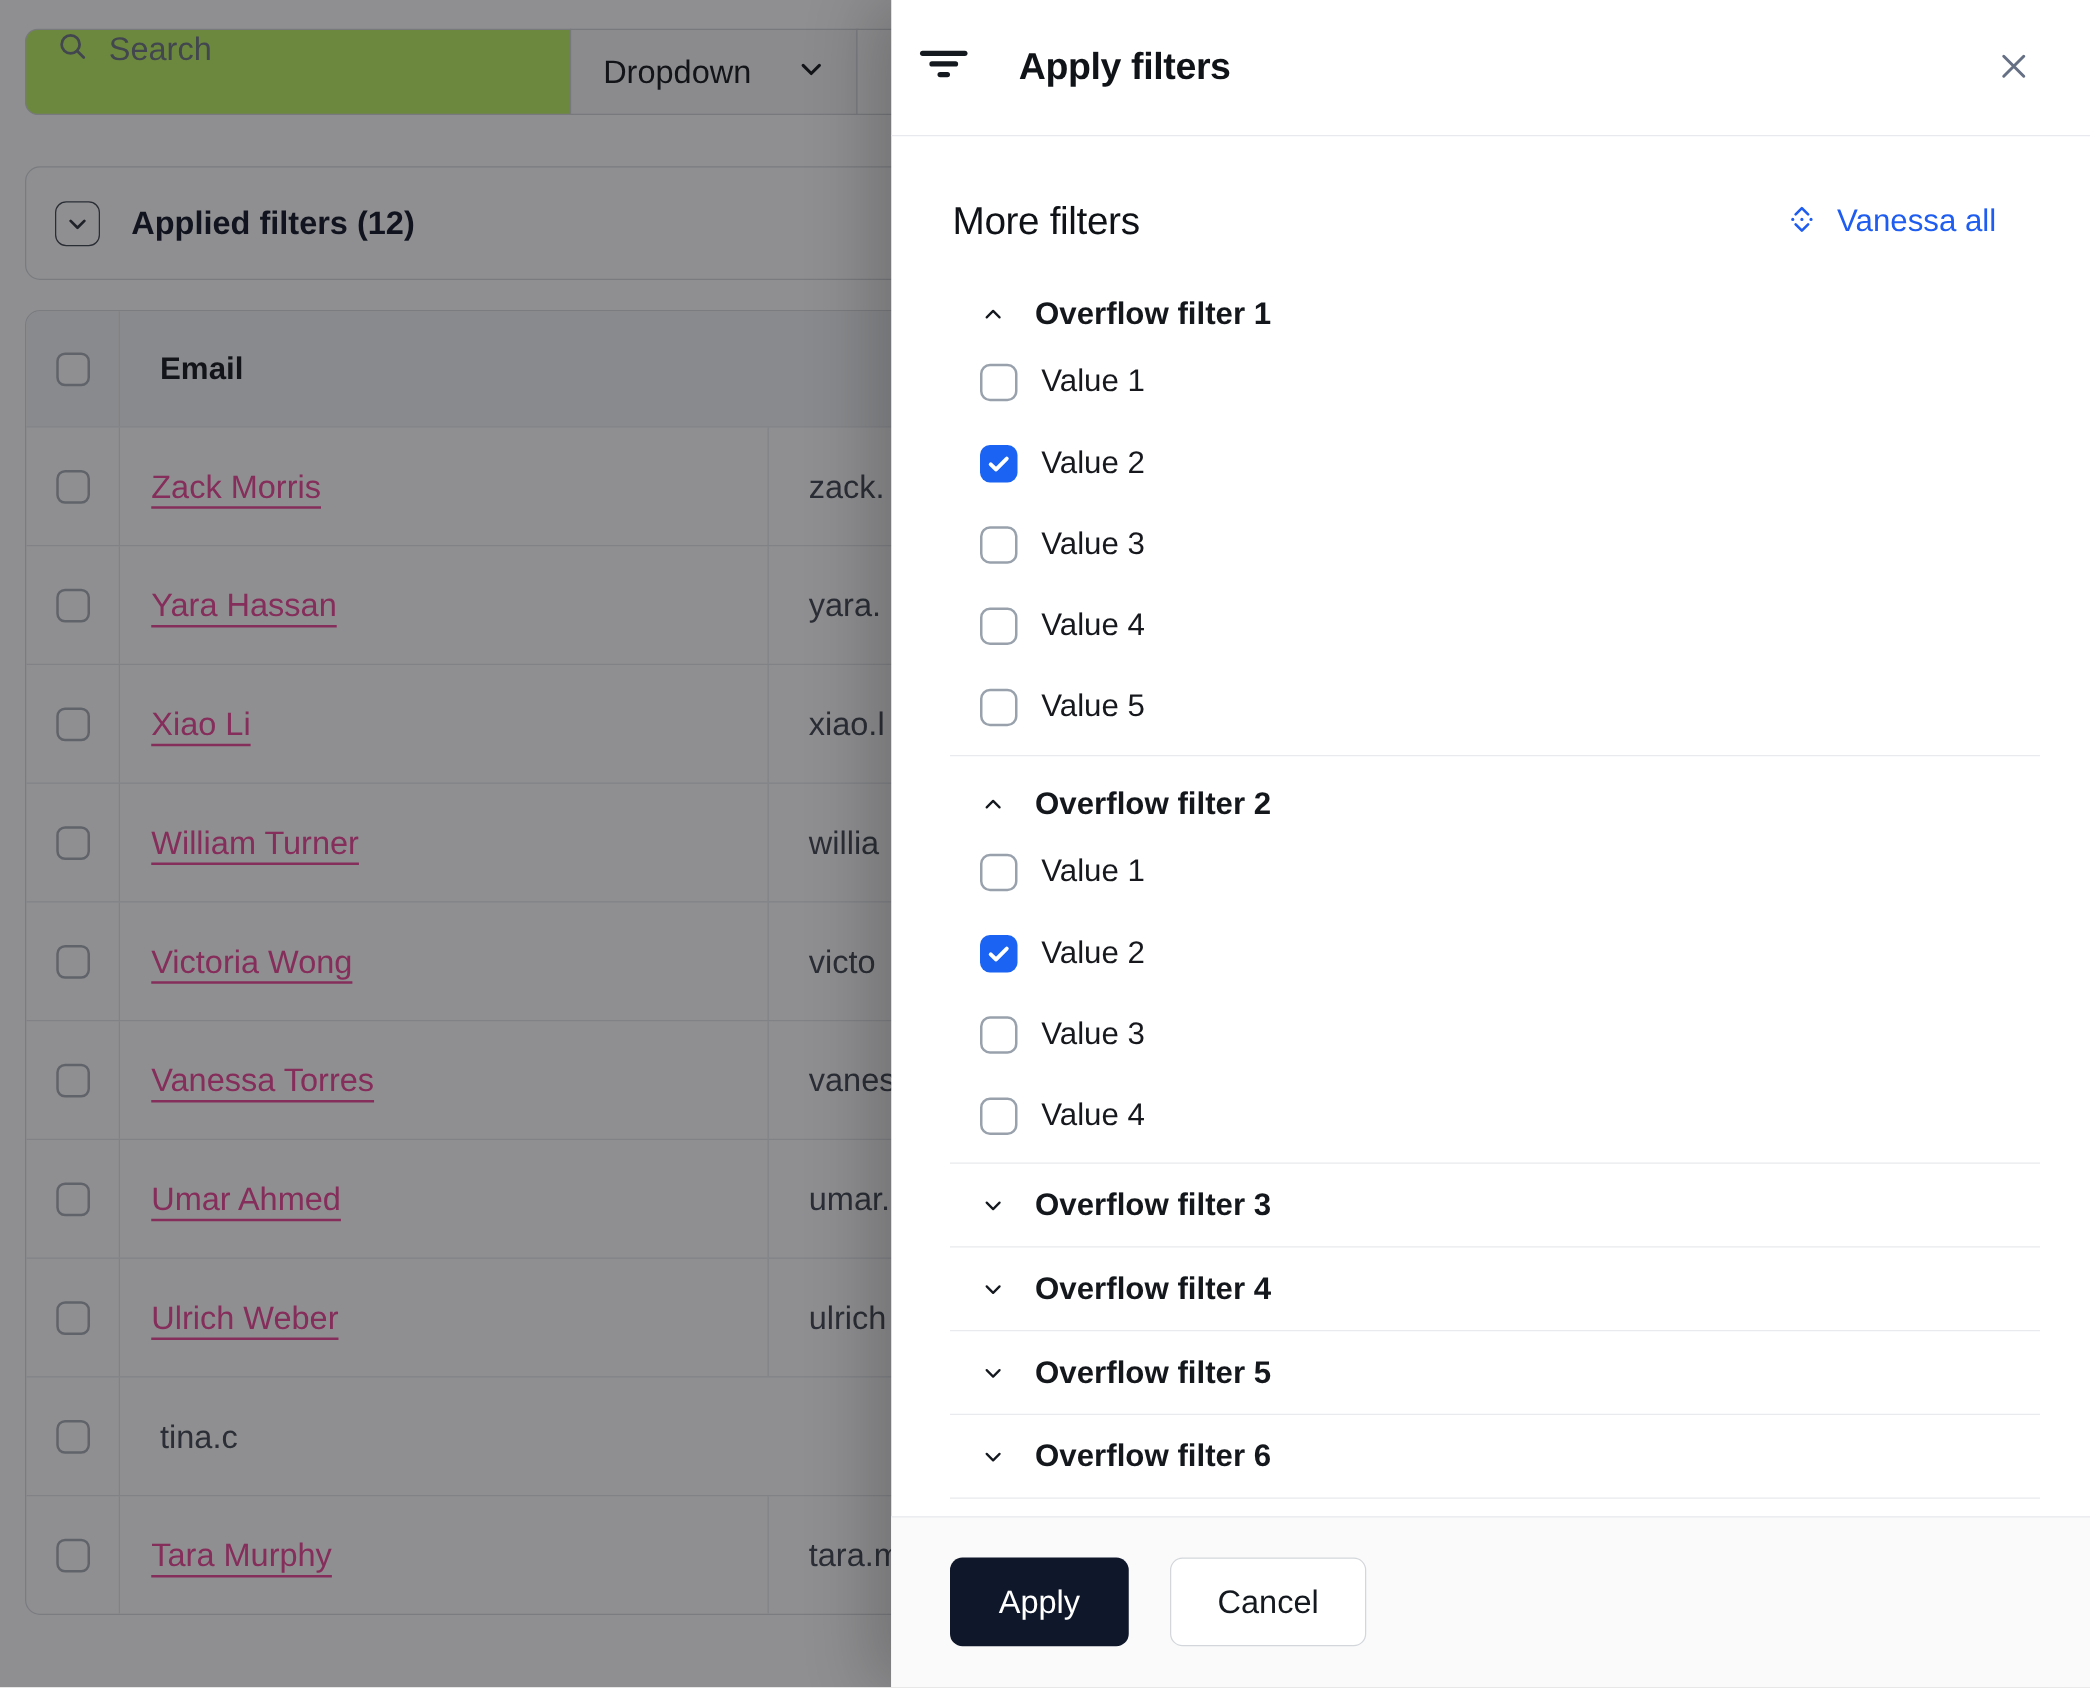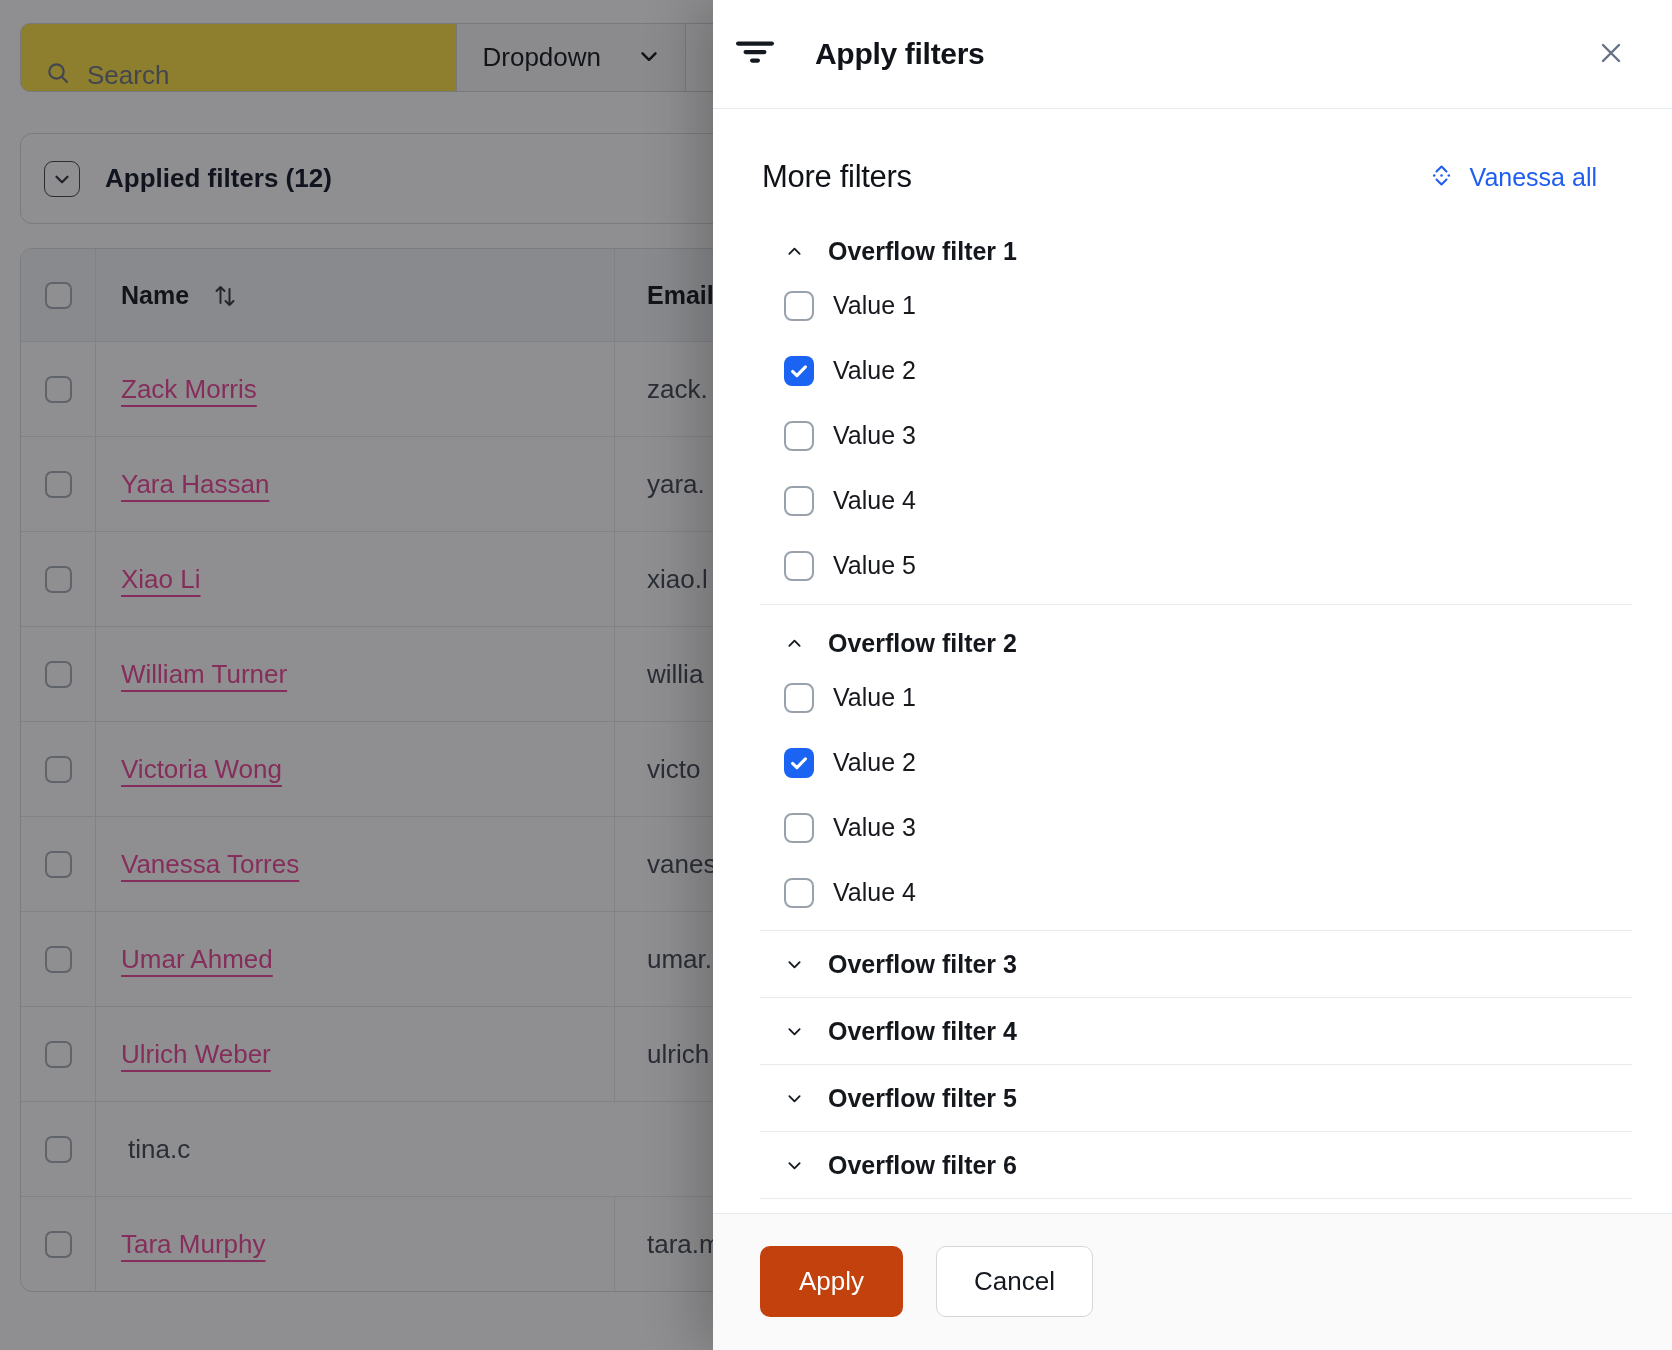--- a/index.html
+++ b/index.html
@@ -7,21 +7,21 @@
   #app {
     position:relative; width:1672px; height:1350px; overflow:hidden;
     font-family:"Liberation Sans", sans-serif; background:#ffffff;
   }
   
   .page { position:absolute; inset:0; background:#ffffff; }
 
   .topbar { position:absolute; left:20px; top:23px; display:flex; height:69px; }
   .search-box {
     width:437px; height:69px; border:1.5px solid #d2d5da; border-radius:10px 0 0 10px;
-    display:flex; align-items:flex-end; padding-left:24px; gap:15px; background:#fde047;
+    display:flex; align-items:flex-start; padding-left:24px; gap:15px; background:#bef264;
   }
   .search-placeholder { font-size:26px; color:#6f7680; }
   .dropdown-btn {
     width:231px; height:69px; border:1.5px solid #d2d5da; margin-left:-1.5px;
     background:#f7f8f9; display:flex; align-items:center; justify-content:space-between;
     padding:0 24px 0 26px; cursor:pointer;
   }
   .dropdown-label { font-size:26px; color:#14171c; }
   .extra-btn { width:72px; height:69px; border:1.5px solid #d2d5da; margin-left:-1.5px; background:#fff; border-radius:0 10px 10px 0; }
 
@@ -84,21 +84,21 @@
   .sec-divider { border:none; border-top:1.5px solid #e8eaed; }
   .sec-divider.d1 { margin-top:6px; }
   .sec-divider.d2 { margin-top:5px; }
   .sec-collapsed { height:67px; display:flex; align-items:center; border-bottom:1.5px solid #e8eaed; cursor:pointer; }
 
   .panel-footer {
     height:137px; flex:none; background:#fafafa; border-top:1.5px solid #e7e9ee;
     display:flex; align-items:flex-start; gap:33px; padding:32px 0 0 47px;
   }
   .btn-apply {
-    width:143px; height:71px; border:none; border-radius:10px; background:#c2410c;
+    width:143px; height:71px; border:none; border-radius:10px; background:#0f172a;
     color:#fff; font-size:26px; font-weight:500; font-family:inherit; cursor:pointer;
   }
   .btn-cancel {
     width:157px; height:71px; border:1.5px solid #d3d7dc; border-radius:10px; background:#fff;
     color:#14181f; font-size:26px; font-weight:500; font-family:inherit; cursor:pointer;
   }
 </style>
 </head>
 <body>
 
@@ -134,29 +134,20 @@
         </svg>
       </button>
       <span class="applied-label">Applied filters (12)</span>
     </div>
 
     <div class="table">
       <div class="trow thead">
         <div class="tcell cbcell">
           <span class="rowcb"></span>
         </div>
-        <div class="tcell namecell">
-          <span class="th-label">Name</span>
-          <span class="sort-icon">
-            <svg width="28" height="30" viewBox="0 0 28 30" fill="none">
-              <path d="M9.5 23 V7 M9.5 7 L5.5 11 M9.5 7 L13.5 11" stroke="#343a42" stroke-width="2" stroke-linecap="round" stroke-linejoin="round"></path>
-              <path d="M18.5 9 V25 M18.5 25 L14.5 21 M18.5 25 L22.5 21" stroke="#343a42" stroke-width="2" stroke-linecap="round" stroke-linejoin="round"></path>
-            </svg>
-          </span>
-        </div>
         <div class="tcell emailcell">
           <span class="th-label">Email</span>
         </div>
       </div>
       <div id="table-body">
           <div class="trow">
             <div class="tcell cbcell">
               <span class="rowcb"></span>
             </div>
             <div class="tcell namecell">

